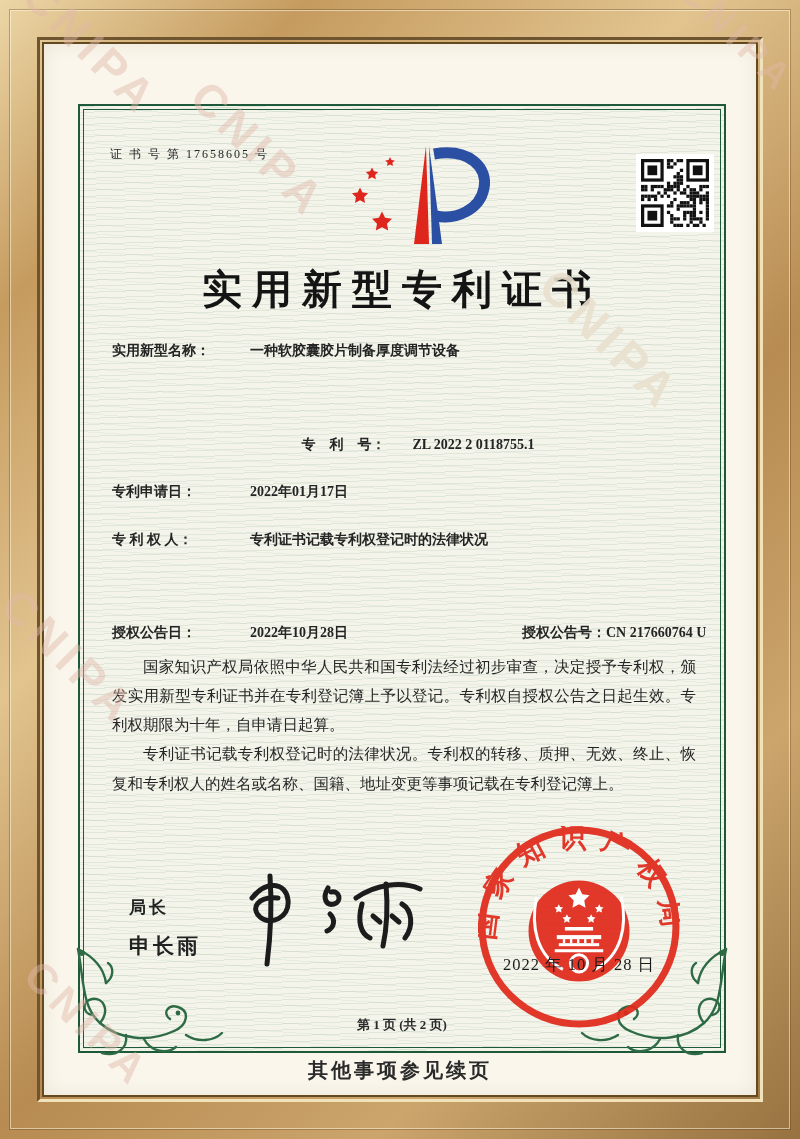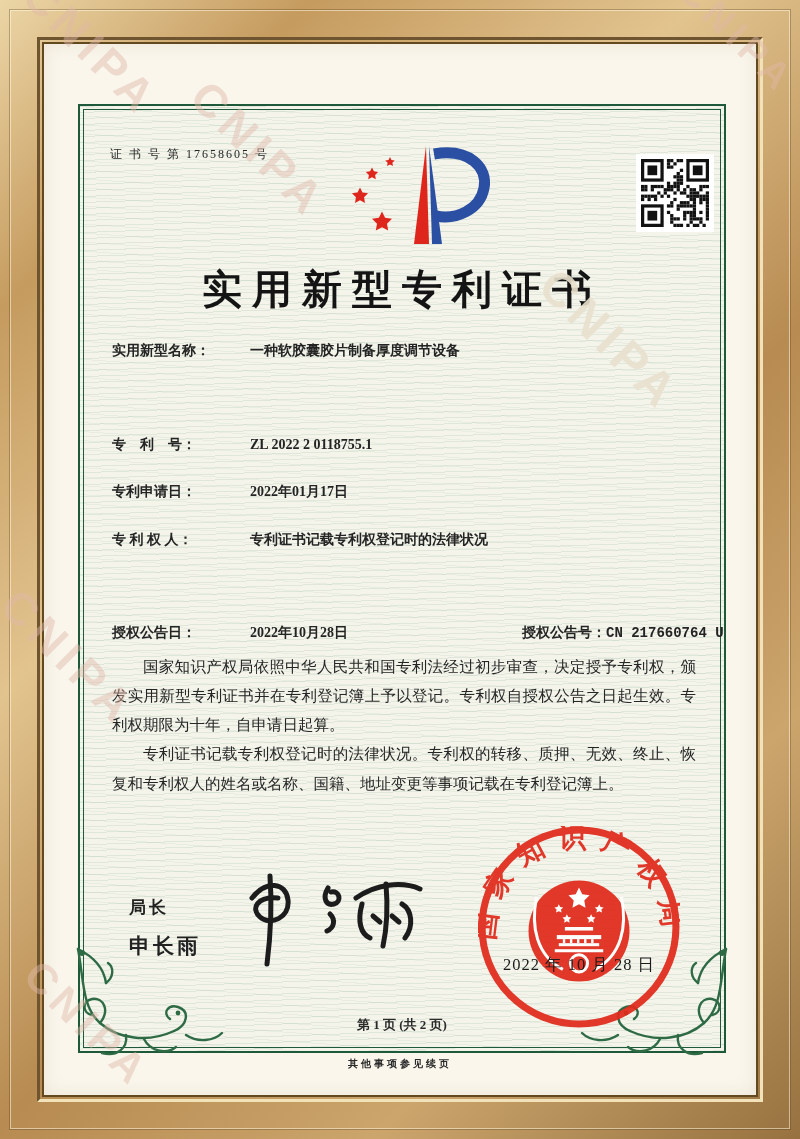--- a/index.html
+++ b/index.html
@@ -30,33 +30,33 @@
   .flourish.left{left:-6px;}
   .flourish.right{right:-6px;transform:scaleX(-1);}
   
   .cert-no{position:absolute;left:30px;top:40px;font-size:12px;letter-spacing:2px;color:#262626;font-weight:400;}
   .logo{position:absolute;left:258px;top:36px;width:158px;height:108px;}
   .qr{position:absolute;left:556px;top:48px;width:78px;height:78px;background:#fff;padding:5px;box-sizing:border-box;}
   .title{position:absolute;left:0;top:156px;width:100%;text-align:center;
     font-size:40px;font-weight:bold;letter-spacing:10px;color:#141414;}
   .row{position:absolute;left:32px;width:585px;font-size:14px;color:#242424;font-weight:600;}
   .row .lbl{display:inline-block;min-width:138px;}
-  .pair2{position:absolute;left:410px;top:0;white-space:nowrap;font-family:Liberation Mono, monospace;}
+  .pair2{position:absolute;left:410px;top:0;white-space:nowrap;}
   .paras{position:absolute;left:32px;top:546px;width:584px;font-size:15.5px;line-height:1.88;
     text-align:justify;color:#262626;}
   .paras p{margin:0;text-indent:2em;}
   .signer-title{position:absolute;left:49px;top:790px;font-size:17px;letter-spacing:3px;color:#222;font-weight:600;}
   .signer-name{position:absolute;left:49px;top:826px;font-size:21px;letter-spacing:3px;color:#222;font-weight:600;}
   .sig{position:absolute;left:150px;top:758px;width:215px;height:112px;}
   .seal{position:absolute;left:398px;top:720px;width:202px;height:202px;opacity:.93;}
   .seal-date{position:absolute;left:404px;top:848px;width:190px;text-align:center;
     font-size:16.5px;font-weight:normal;color:#1b1b1b;letter-spacing:1px;}
   .page-info{position:absolute;left:0;top:910px;width:100%;text-align:center;font-size:13px;color:#2a2a2a;font-weight:600;}
   .footer-note{position:absolute;left:0;top:1013px;width:100%;text-align:center;
-    font-size:10px;color:#2a2a2a;letter-spacing:3px;font-weight:600;}
+    font-size:20px;color:#2a2a2a;letter-spacing:3px;font-weight:600;}
 </style>
 </head>
 <body>
 
 <div class="frame"></div>
 <div class="frame-groove"></div>
 <div class="frame-lip"></div>
 
 <span class="wm wm-pink" style="left:6px;top:20px;">CNIPA</span>
 <span class="wm wm-pink" style="left:664px;top:14px;font-size:38px;">CNIPA</span>
@@ -252,21 +252,21 @@
         <rect x="0" y="50.4" width="25.2" height="25.2" fill="#111"></rect>
         <rect x="3.6" y="54" width="18" height="18" fill="#fff"></rect>
         <rect x="7.2" y="57.6" width="10.8" height="10.8" fill="#111"></rect>
       </svg>
 
     <div class="title">实用新型专利证书</div>
 
     <div class="row" style="top:236px;">
       <span class="lbl">实用新型名称：</span><span>一种软胶囊胶片制备厚度调节设备</span>
     </div>
-    <div class="row" style="top:330px;">
+    <div class="row" style="top:330px;text-align:center;">
       <span class="lbl">专　利　号：</span><span>ZL 2022 2 0118755.1</span>
     </div>
     <div class="row" style="top:377px;">
       <span class="lbl">专利申请日：</span><span>2022年01月17日</span>
     </div>
     <div class="row" style="top:425px;">
       <span class="lbl">专 利 权 人：</span><span>专利证书记载专利权登记时的法律状况</span>
     </div>
     <div class="row" style="top:518px;">
       <span class="lbl">授权公告日：</span><span>2022年10月28日</span>

